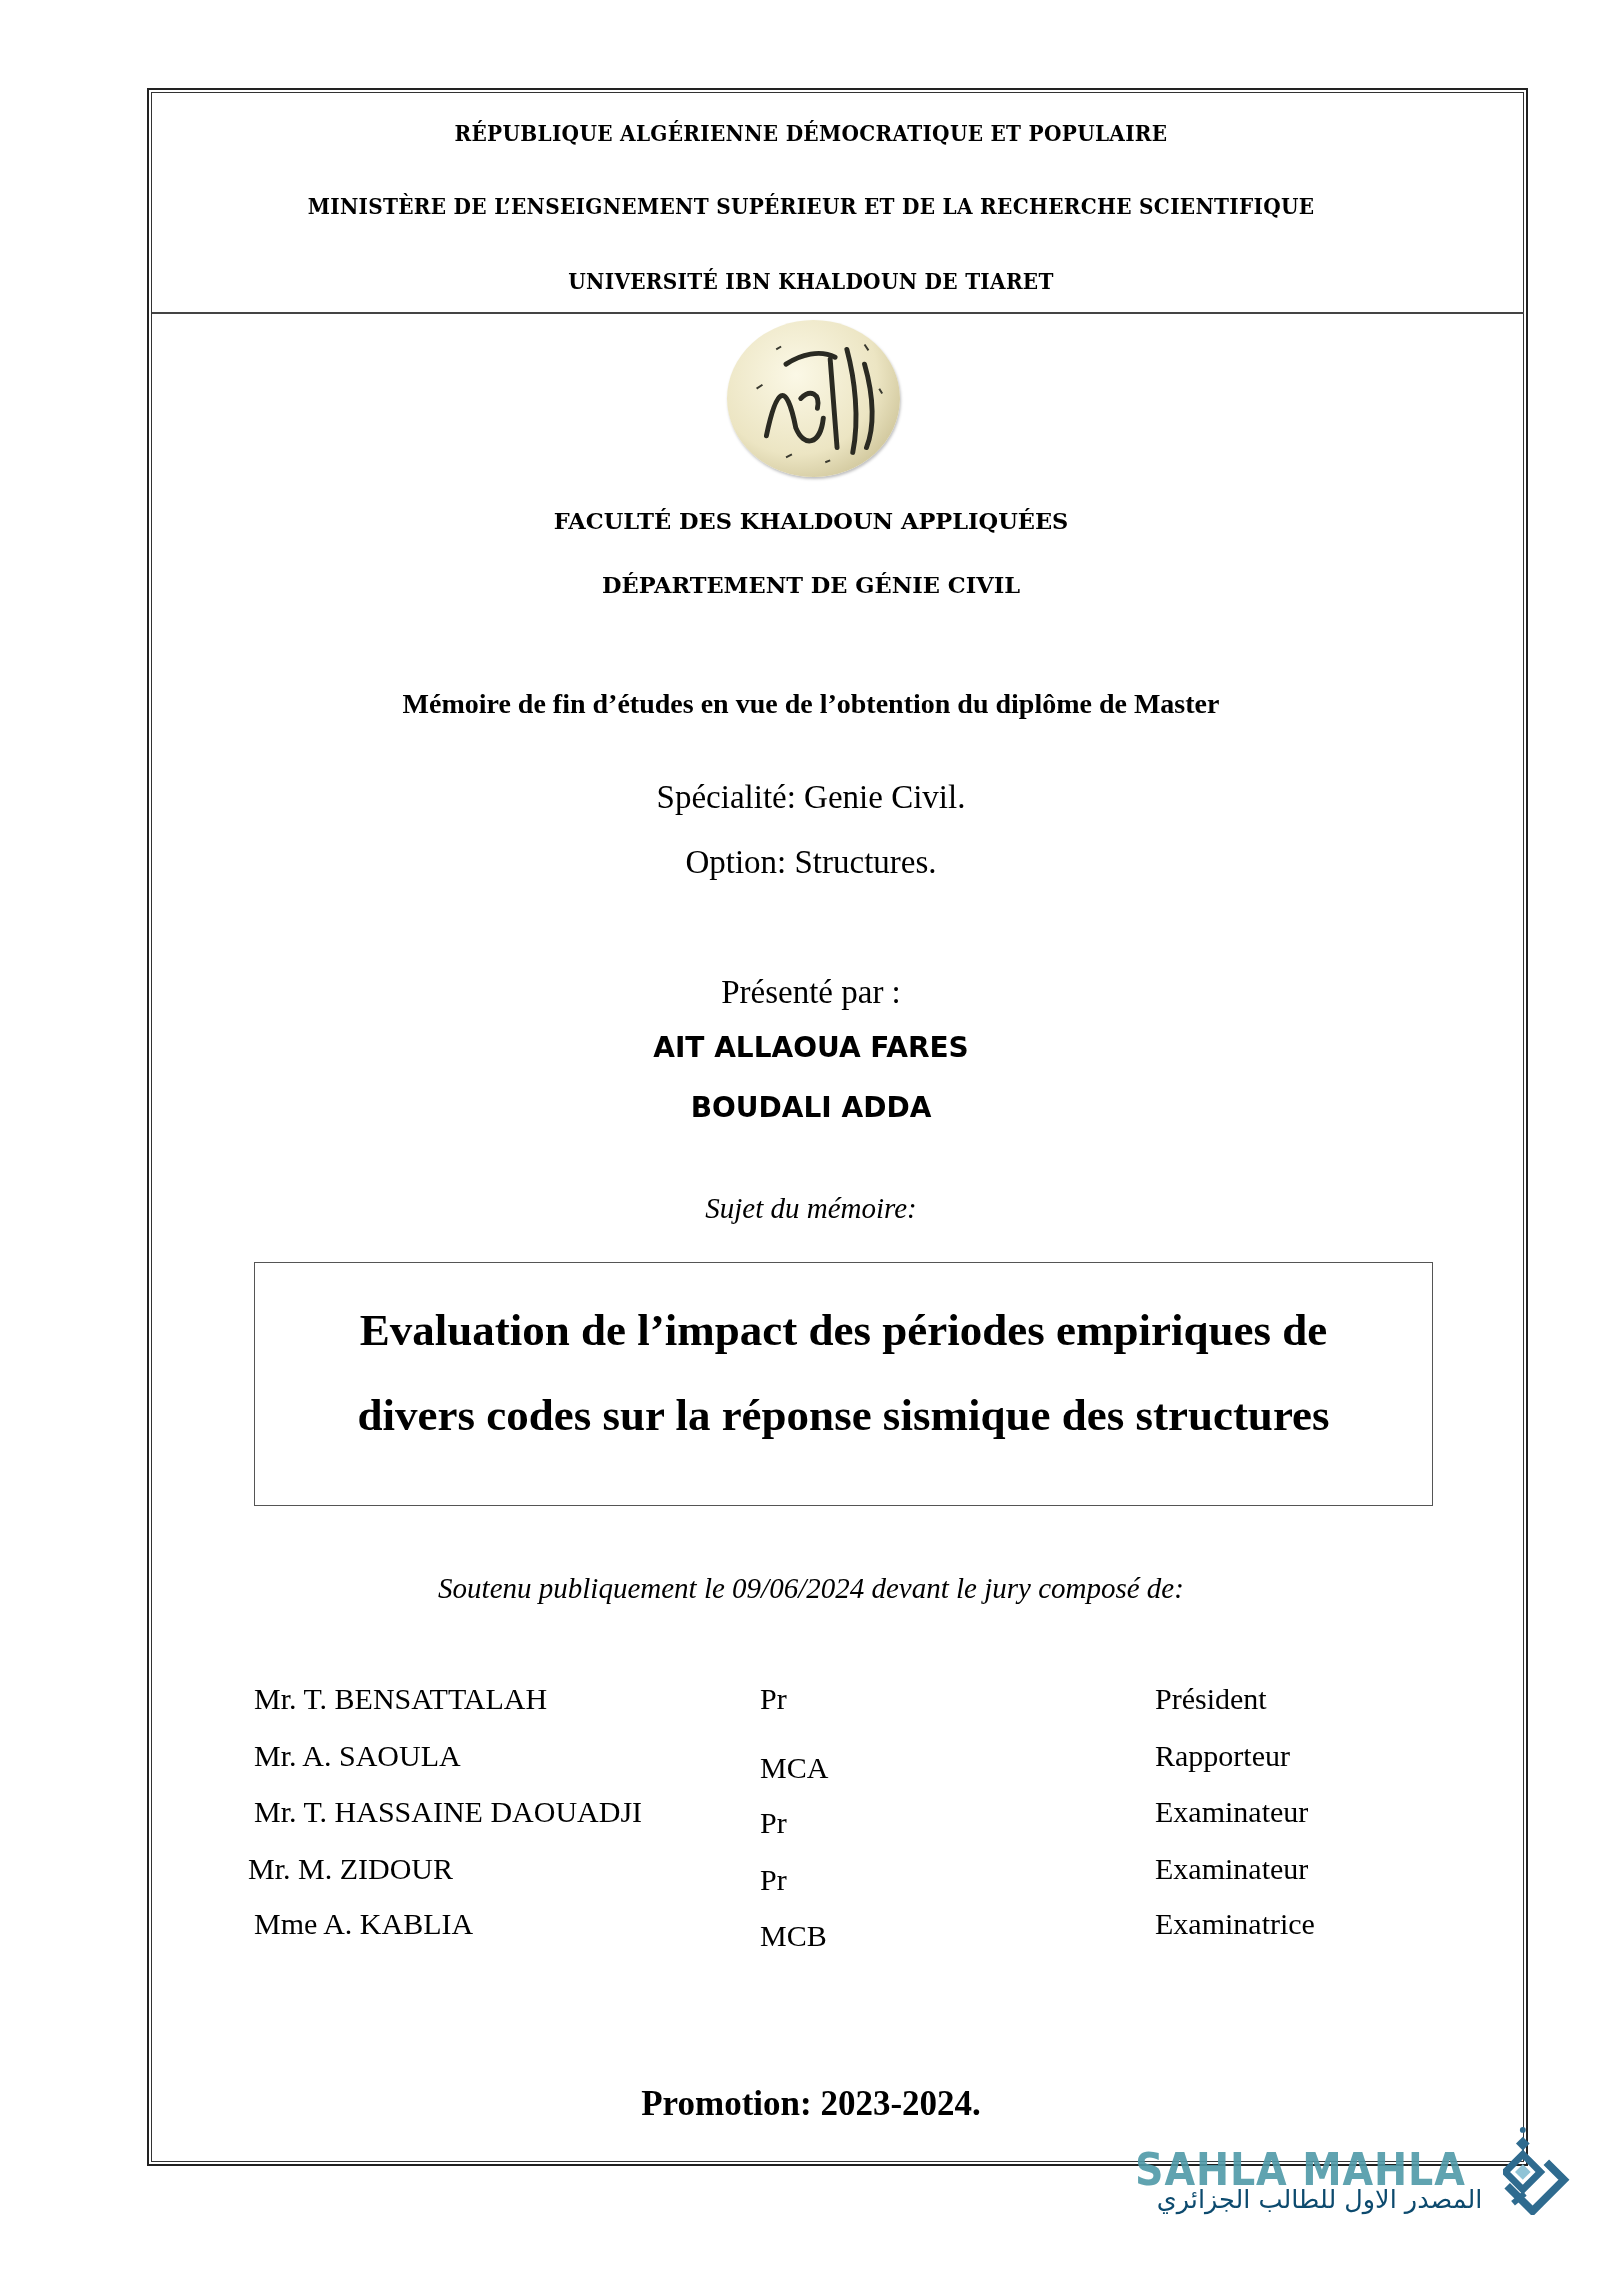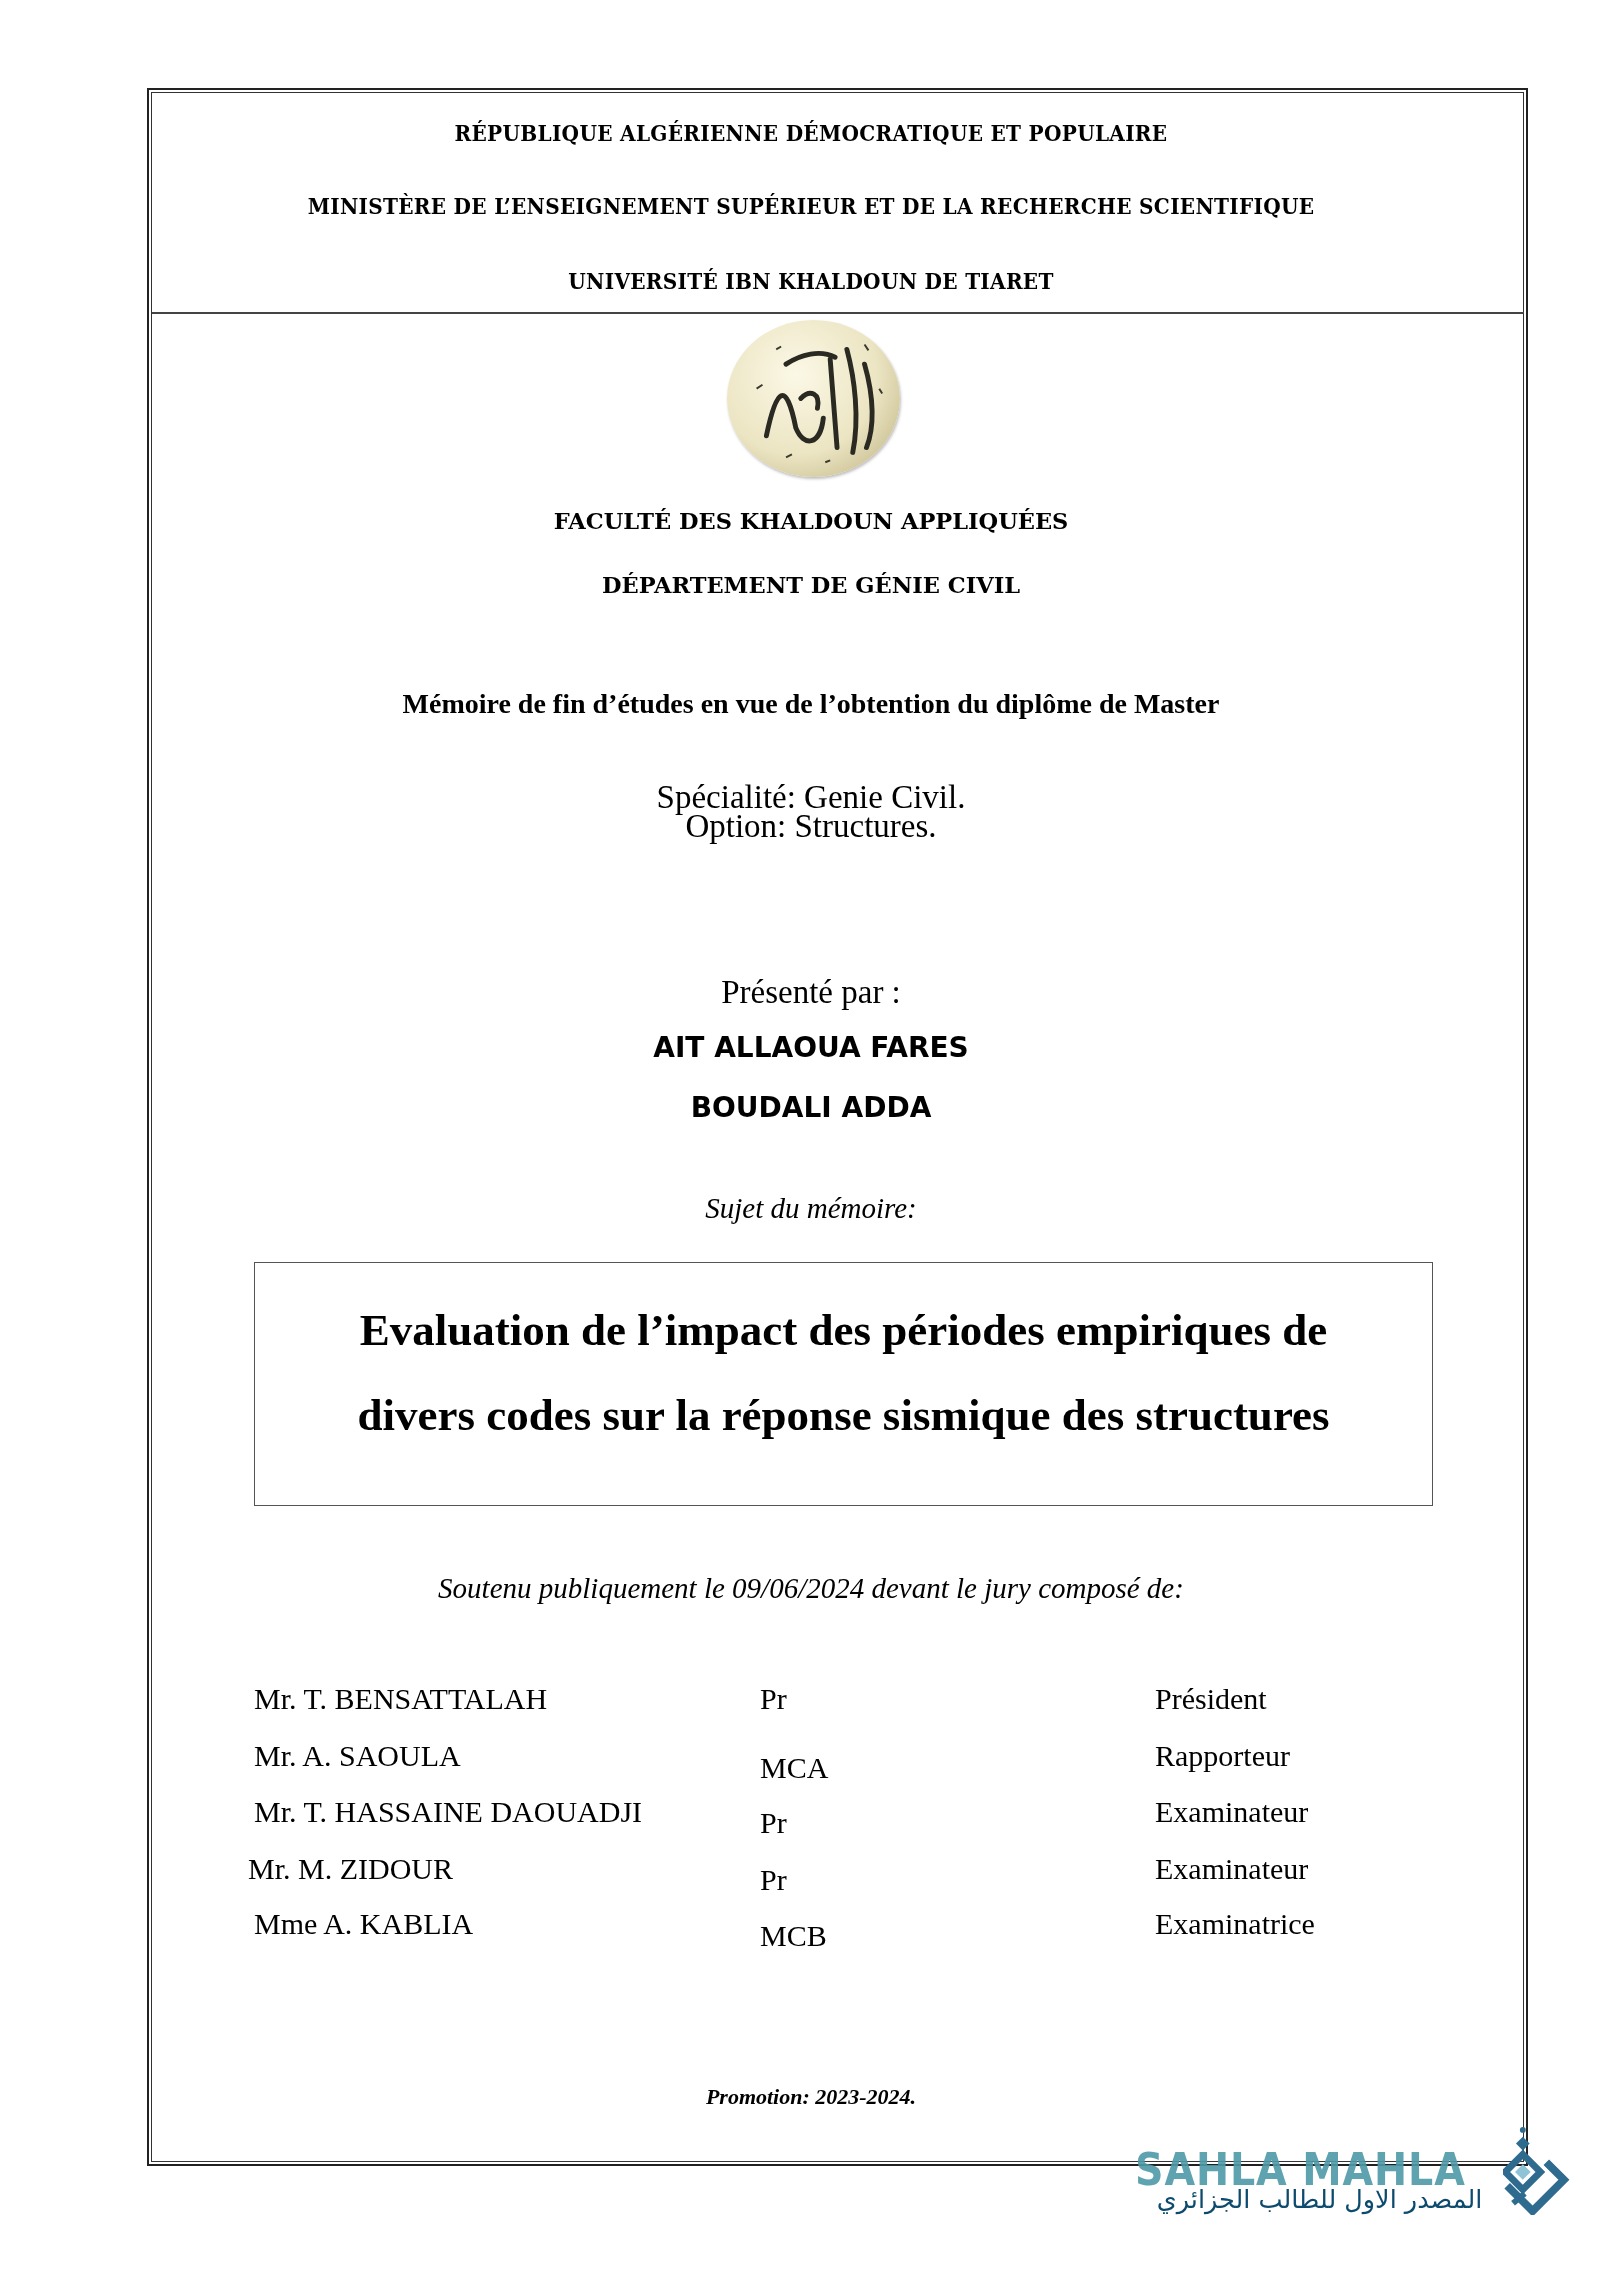--- a/index.html
+++ b/index.html
@@ -10,21 +10,21 @@
   .abs { position:absolute; left:0; width:1622px; text-align:center; white-space:nowrap; }
   .hdr { font-family:"DejaVu Serif", serif; font-weight:bold; font-size:21.6px; letter-spacing:0.3px; transform:scaleX(0.93); transform-origin:center; }
   .fac { font-family:"DejaVu Serif", serif; font-weight:bold; font-size:22.5px; }
   .memoire { font-family:"Liberation Serif", serif; font-weight:bold; font-size:28px; }
   .reg { font-family:"Liberation Serif", serif; font-size:33px; }
   .names { font-family:"DejaVu Sans", sans-serif; font-weight:bold; font-size:28px; }
   .ital { font-family:"Liberation Serif", serif; font-style:italic; font-size:29px; }
   .title-box { position:absolute; left:254px; top:1262px; width:1179px; height:244px; border:1px solid #555; box-sizing:border-box; }
   .title-line { position:absolute; left:0; width:100%; text-align:center; font-family:"Liberation Serif", serif; font-weight:bold; font-size:45px; white-space:nowrap; }
   .jury-cell { position:absolute; font-family:"Liberation Serif", serif; font-size:30px; white-space:nowrap; }
-  .promo { font-family:"Liberation Serif", serif; font-weight:bold; font-style:italic; font-size:22px; }
+  .promo { font-family:"Liberation Serif", serif; font-weight:bold; font-size:35px; }
   .logo { position:absolute; left:727px; top:320px; width:173px; height:157px; border-radius:50%;
           background:radial-gradient(ellipse at 40% 35%, #fbf8e6 0%, #ece5c3 55%, #c9bf92 85%, #a89d6d 100%);
           box-shadow: 1px 2px 2.9px rgba(0,0,0,0.25); overflow:hidden; }
   .logo svg { position:absolute; left:0; top:0; }
   .wm-latin { position:absolute; left:1135px; top:2143px; font-family:"DejaVu Sans", sans-serif; font-weight:bold; font-size:45px; color:#4f9aa8; opacity:0.9; letter-spacing:1px; white-space:nowrap; transform:scaleX(0.88); transform-origin:left; }
   .wm-arabic { position:absolute; left:1137px; top:2184px; font-family:"DejaVu Sans", sans-serif; font-size:25.5px; color:#0c4a6e; direction:rtl; white-space:nowrap; width:365px; text-align:center; }
   .wm-icon { position:absolute; left:1503px; top:2125px; }
 </style>
 </head>
 <body>
@@ -51,21 +51,21 @@
       <path d="M30 70 l6 -4 M50 30 l5 -3 M140 25 l4 6 M155 70 l3 5 M60 140 l6 -3 M100 145 l5 -2"></path>
     </g>
   </svg>
 </div>
 
 <div class="abs fac" style="top:508px;">FACULTÉ DES KHALDOUN APPLIQUÉES</div>
 <div class="abs fac" style="top:572px;">DÉPARTEMENT DE GÉNIE CIVIL</div>
 
 <div class="abs memoire" style="top:688px;">Mémoire de fin d’études en vue de l’obtention du diplôme de Master</div>
 <div class="abs reg" style="top:779px;">Spécialité: Genie Civil.</div>
-<div class="abs reg" style="top:808px;">Option: Structures.</div>
+<div class="abs reg" style="top:844px;">Option: Structures.</div>
 
 <div class="abs reg" style="top:974px;">Présenté par :</div>
 <div class="abs names" style="top:1031px;">AIT ALLAOUA FARES</div>
 <div class="abs names" style="top:1091px;">BOUDALI ADDA</div>
 
 <div class="abs ital" style="top:1192px;">Sujet du mémoire:</div>
 
 <div class="title-box">
   <div class="title-line" style="top:126px;">divers codes  sur  la réponse  sismique des structures</div>
   <div class="title-line" style="top:41px;">Evaluation de l’impact des périodes empiriques de</div>

